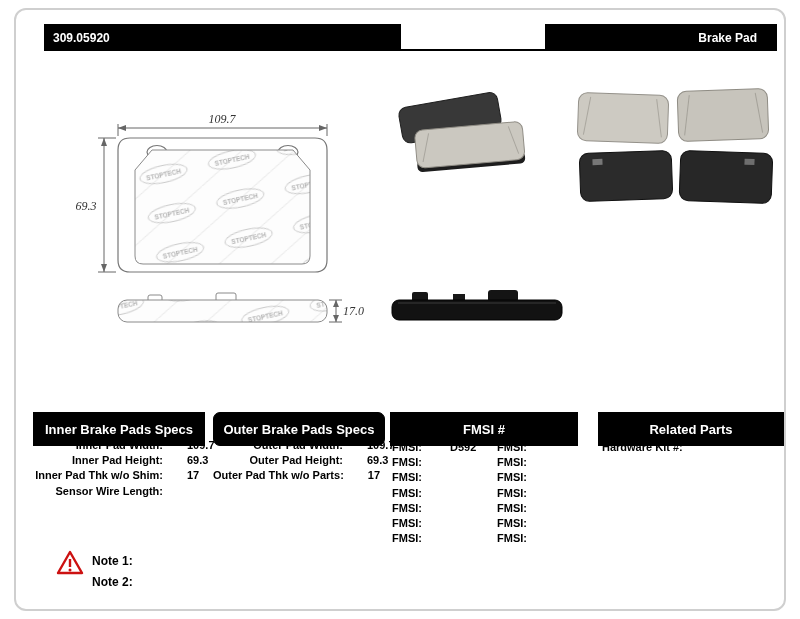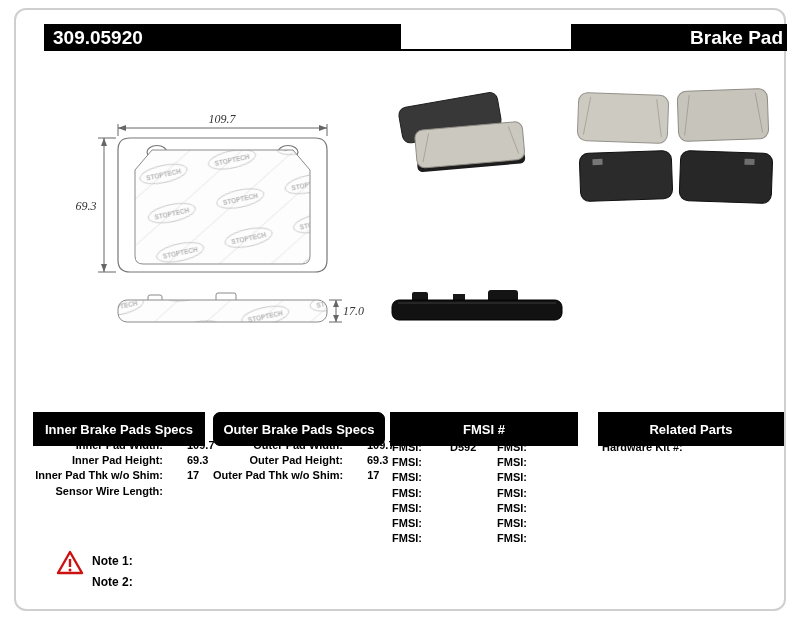--- a/index.html
+++ b/index.html
@@ -7,24 +7,24 @@
     width:800px;height:619px;position:relative;overflow:hidden;
     background:#ffffff;font-family:"Liberation Sans",sans-serif;color:#000;
   }
   .sheet-border{
     position:absolute;left:14px;right:14px;top:8px;bottom:8px;
     border:2px solid #cfcfcf;border-radius:12px;background:#fff;
   }
   
   .hdr-bar{
     position:absolute;top:24px;height:27px;background:#000;color:#fff;
-    display:flex;align-items:center;font-weight:bold;font-size:19px;
+    display:flex;align-items:center;font-weight:bold;font-size:12px;
   }
   .hdr-left{left:44px;width:348px;padding-left:9px;}
-  .hdr-right{left:571px;width:212px;justify-content:flex-end;padding-right:4px;}
+  .hdr-right{left:545px;width:212px;justify-content:flex-end;padding-right:20px;}
   .hdr-underline{position:absolute;left:44px;top:49px;width:713px;height:2px;background:#000;}
   
   .abs{position:absolute;}
   
   .col-header{
     position:absolute;top:412px;height:34px;background:#000;color:#fff;
     font-weight:bold;font-size:13px;display:flex;align-items:center;justify-content:center;
     border:1px solid #000;box-sizing:border-box;
   }
   .ch-inner{left:33px;width:172px;}
@@ -194,21 +194,21 @@
 <div class="speclist outer-specs">
   <div class="spec-row">
     <span class="lbl">Outer Pad Width:</span>
     <span class="val">109.7</span>
   </div>
   <div class="spec-row">
     <span class="lbl">Outer Pad Height:</span>
     <span class="val">69.3</span>
   </div>
   <div class="spec-row">
-    <span class="lbl">Outer Pad Thk w/o Shim:</span>
+    <span class="lbl">Outer Pad Thk w/o Parts:</span>
     <span class="val">17</span>
   </div>
 </div>
 
 <div class="speclist fmsi-col1">
   <div class="spec-row">
     <span class="lbl">FMSI:</span>
     <span class="val">D592</span>
   </div>
   <div class="spec-row">

